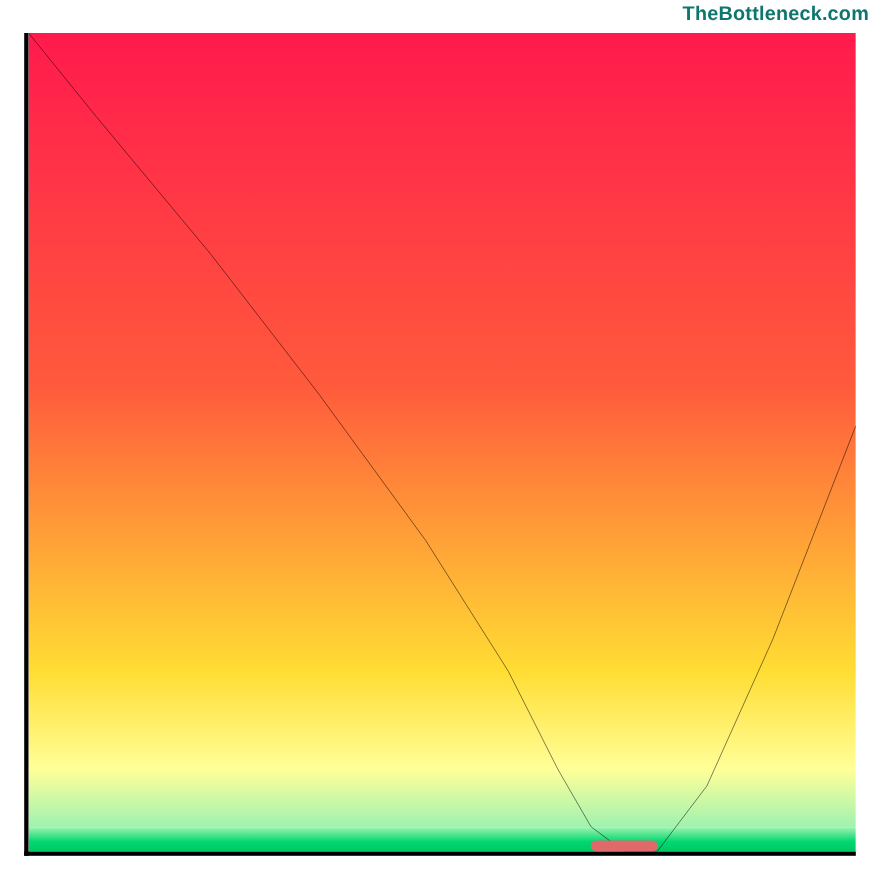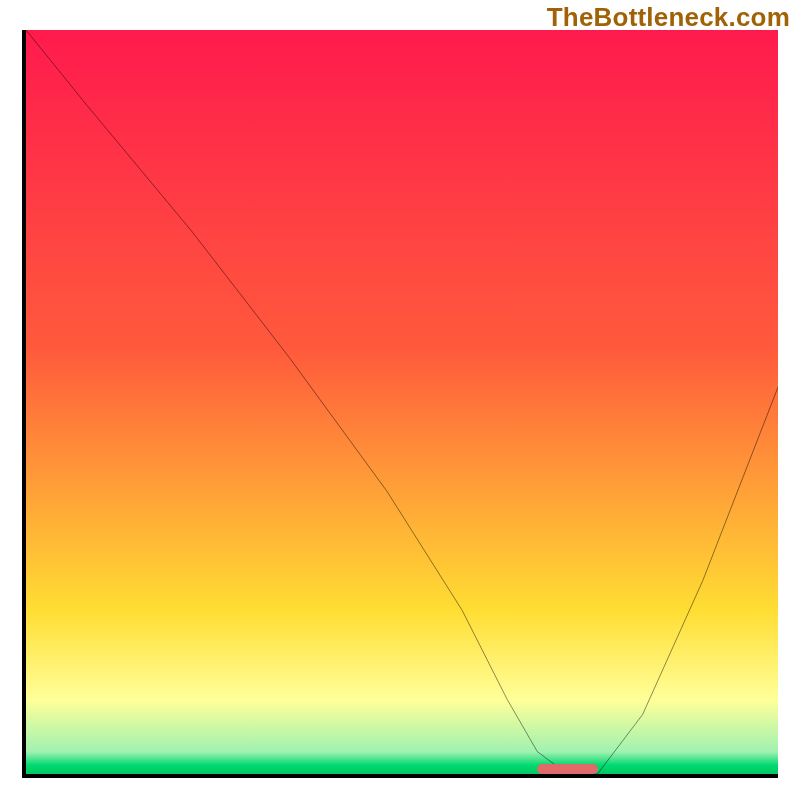--- a/index.html
+++ b/index.html
@@ -13,23 +13,23 @@
   }
   .stage {
     position: relative;
     width: 800px;
     height: 800px;
   }
   .watermark {
     position: absolute;
     top: 2px;
     right: 10px;
-    font-size: 26px;
+    font-size: 18px;
     font-weight: 600;
-    color: #a16207;
+    color: #0f766e;
     letter-spacing: 0.2px;
     user-select: none;
   }
   .plot-frame {
     position: absolute;
     left: 22px;
     top: 30px;
     width: 756px;   
     height: 748px;  
     box-sizing: border-box;

